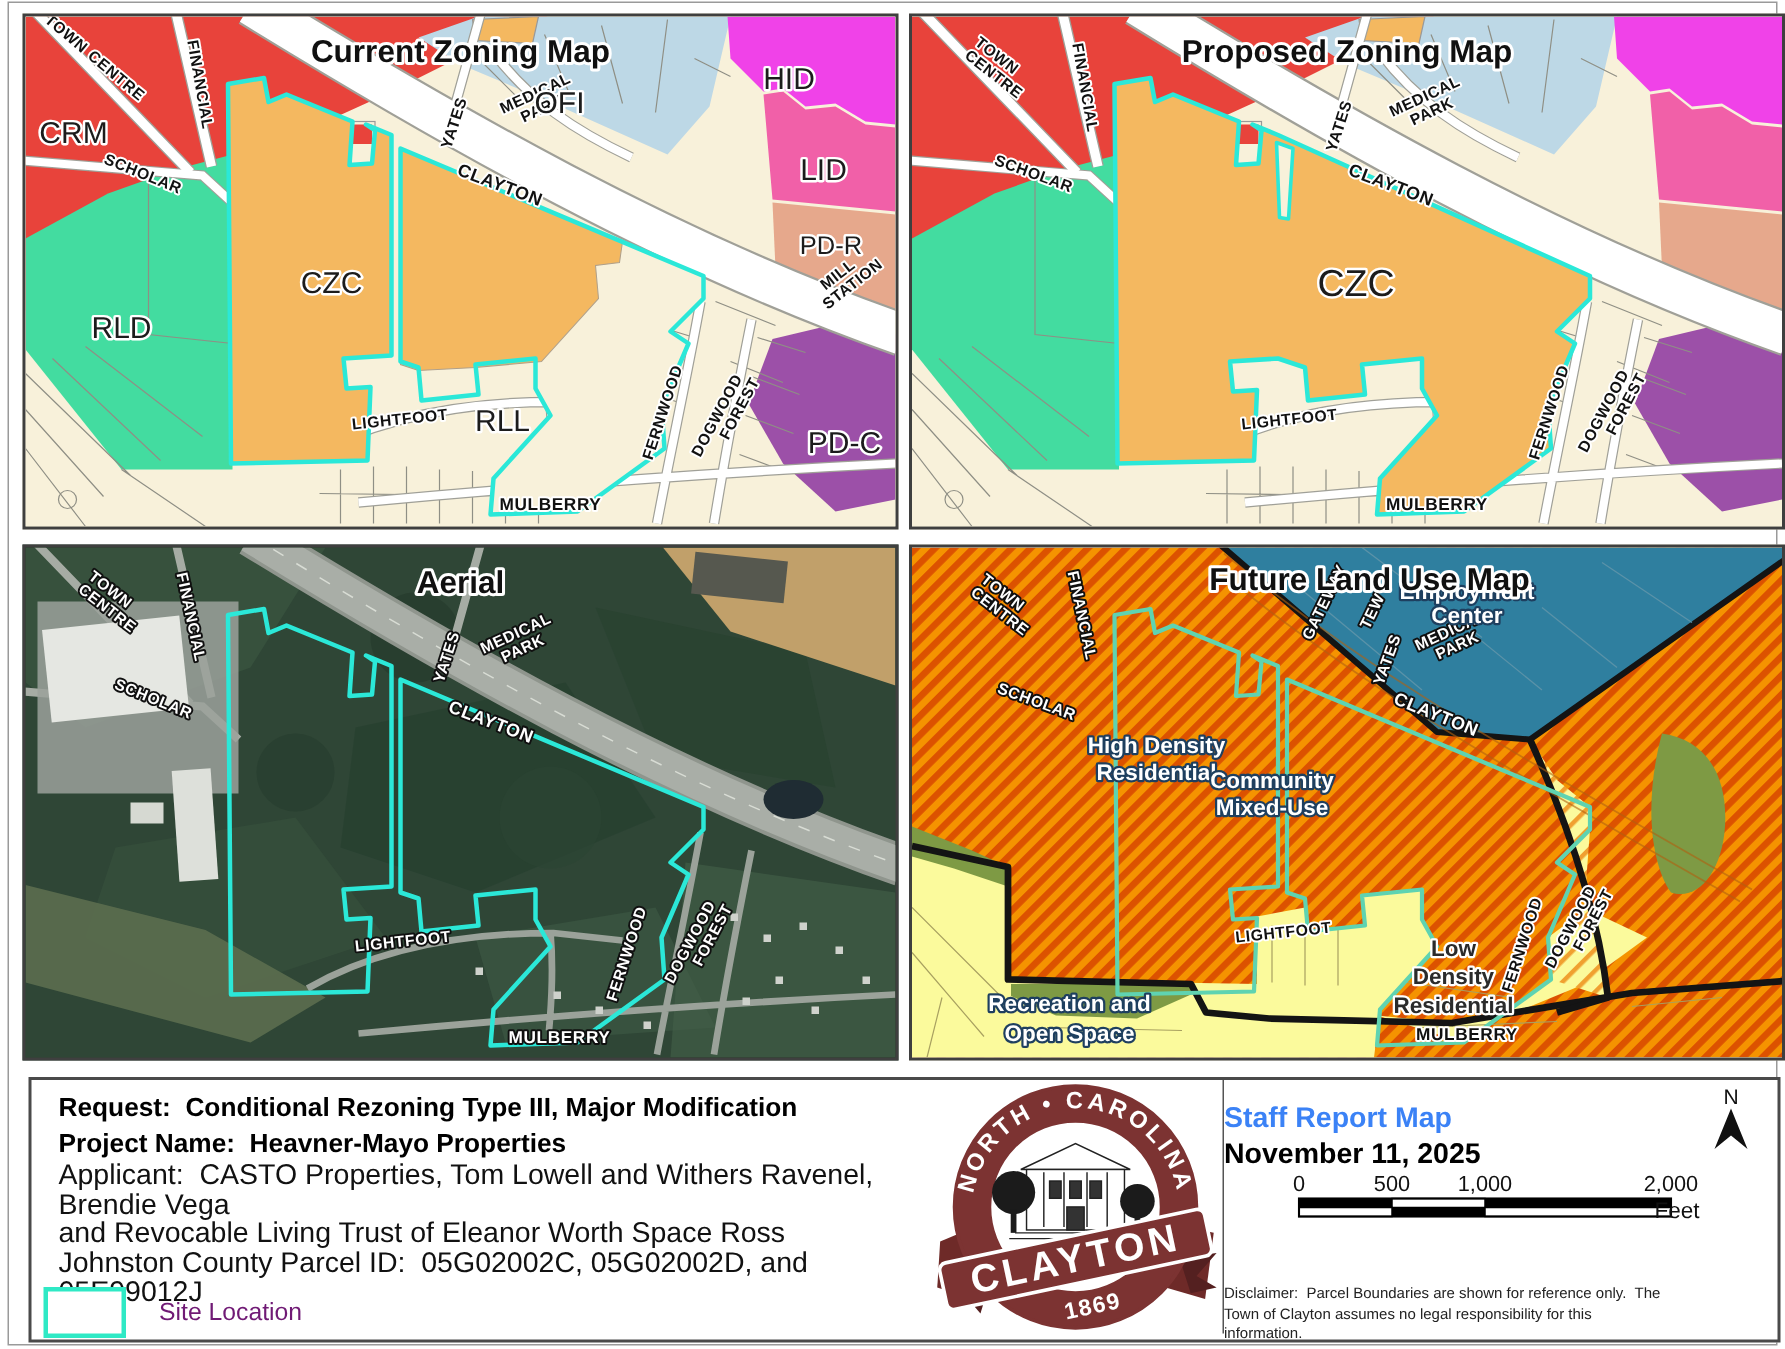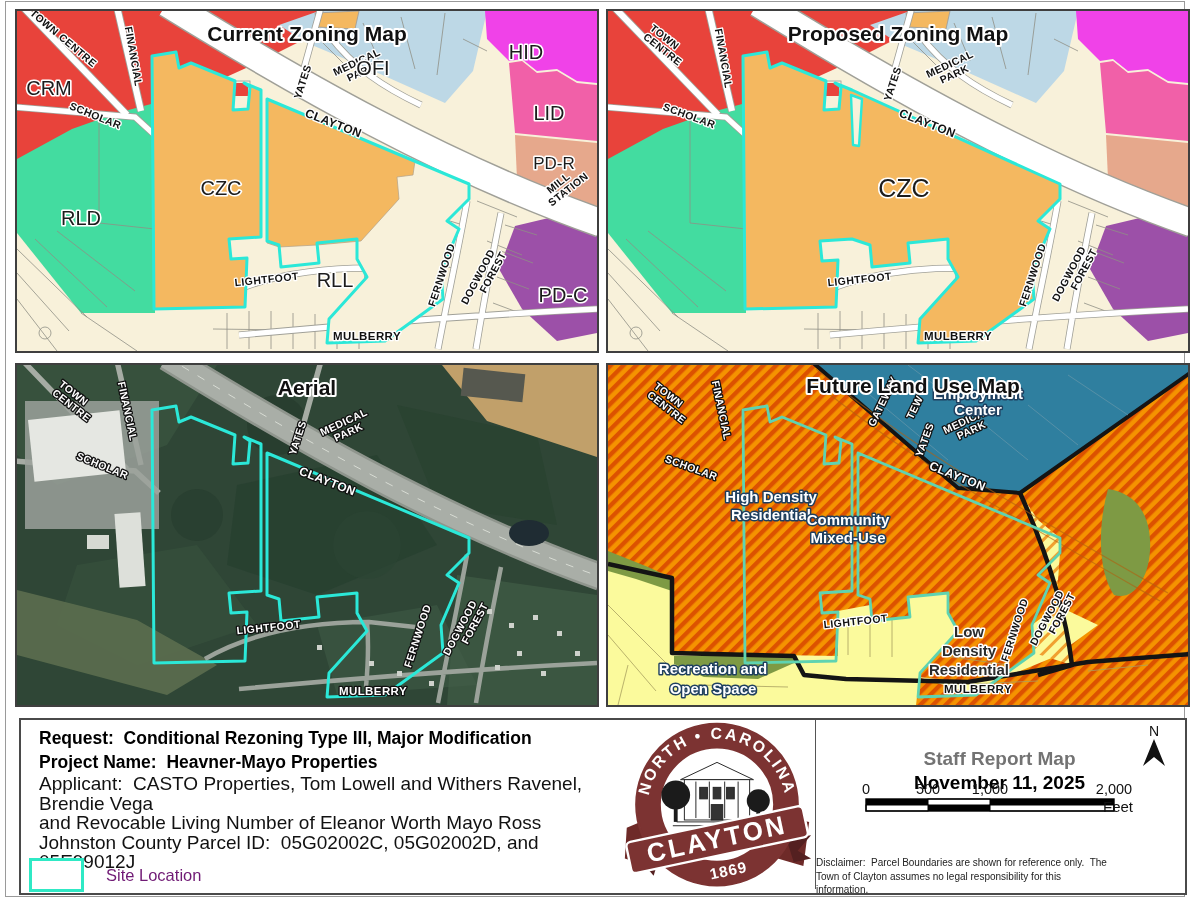--- a/index.html
+++ b/index.html
@@ -18,22 +18,22 @@
   .strip{position:absolute;left:13px;top:716px;width:1164px;height:173px;border:2px solid #4a4a4a;background:#fff;}
   .info{position:absolute;left:18px;top:6px;width:580px;}
   .info .b{font-weight:bold;font-size:17.5px;line-height:24px;color:#000;white-space:pre-wrap;}
   .info .r{font-size:19px;line-height:19.5px;color:#111;white-space:pre-wrap;}
   .legend-row{position:absolute;left:8px;top:138px;display:flex;align-items:center;}
   .legend-swatch{width:49px;height:28px;background:#fff;border:3px solid #2FE9C5;}
   .legend-label{font-size:16.5px;color:#701a75;margin-left:22px;}
   .logo-area{position:absolute;left:600px;top:2px;width:192px;height:168px;}
   .divider{position:absolute;left:794px;top:0;width:1px;height:169px;background:#555;}
   .staff{position:absolute;left:795px;top:0;width:367px;height:169px;}
-  .staff-title{font-size:19px;font-weight:bold;text-align:center;margin-top:27px;line-height:24px;color:#737373;}
-  .staff-date{font-size:19px;font-weight:bold;text-align:center;line-height:24px;color:#000;}
+  .staff-title{font-size:19px;font-weight:bold;text-align:left;margin-top:14px;line-height:24px;color:#3b82f6;}
+  .staff-date{font-size:19px;font-weight:bold;text-align:left;line-height:24px;color:#000;}
   .scalebar{position:absolute;left:42px;top:62px;}
   .disclaimer{position:absolute;left:0;top:136px;width:300px;font-size:10px;line-height:13.5px;color:#222;white-space:pre-wrap;}
   .north{position:absolute;right:14px;top:4px;width:30px;height:44px;}
 </style>
 </head>
 <body>
 
 <svg width="0" height="0" style="position:absolute">
   <defs>
     <pattern id="hatchO" width="9" height="9" patternUnits="userSpaceOnUse" patternTransform="rotate(-45)">
@@ -293,21 +293,21 @@
     <text class="t-title" x="305" y="28">Future Land Use Map</text>
   </g>
 </svg>
 </div>
 
 <div class="strip">
   <div class="info">
     <div class="b">Request:  Conditional Rezoning Type III, Major Modification</div>
     <div class="b">Project Name:  Heavner-Mayo Properties</div>
     <div class="r">Applicant:  CASTO Properties, Tom Lowell and Withers Ravenel, Brendie Vega</div>
-    <div class="r">and Revocable Living Number of Eleanor Worth Mayo Ross</div>
+    <div class="r">and Revocable Living Trust of Eleanor Worth Space Ross</div>
     <div class="r">Johnston County Parcel ID:  05G02002C, 05G02002D, and 05E99012J</div>
   </div>
   <div class="legend-row">
     <div class="legend-swatch"></div>
     <div class="legend-label">Site Location</div>
   </div>
 
   <div class="logo-area">
     <svg viewBox="0 0 200 178" width="192" height="171">
       <g fill="#6E2A28">

